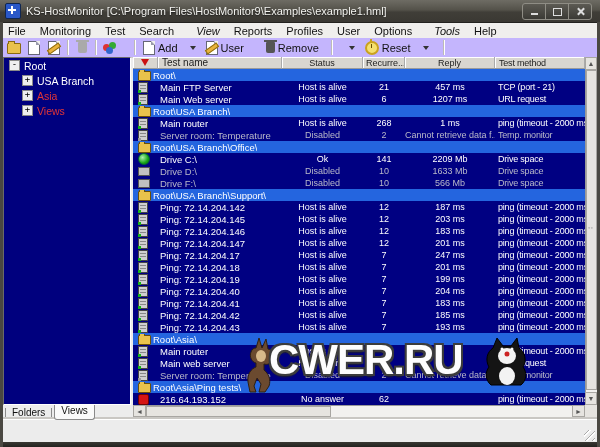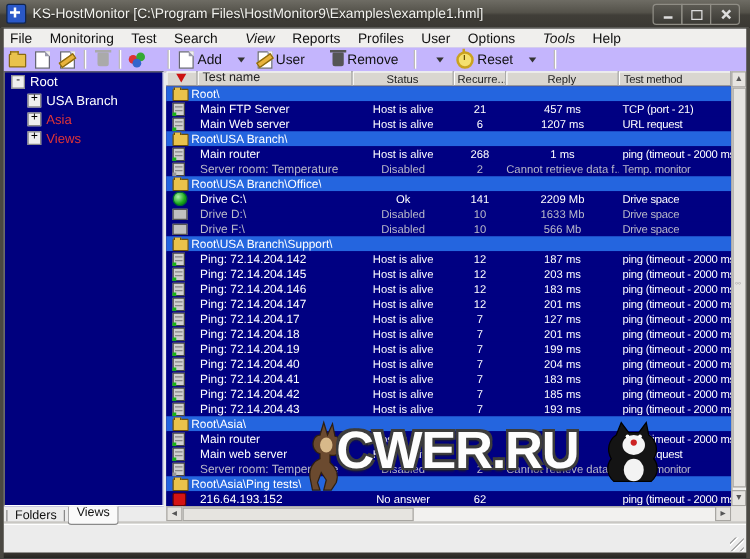--- a/index.html
+++ b/index.html
@@ -370,21 +370,21 @@
         <div class="c-reply cell">201 ms</div>
         <div class="c-method cell">ping (timeout - 2000 ms)</div>
       </div>
       <div class="row test">
         <div class="icwrap cell">
           <span class="ic ic-server"></span>
         </div>
         <div class="c-name cell">Ping: 72.14.204.17</div>
         <div class="c-status cell">Host is alive</div>
         <div class="c-rec cell">7</div>
-        <div class="c-reply cell">127 ms</div>
+        <div class="c-reply cell">247 ms</div>
         <div class="c-method cell">ping (timeout - 2000 ms)</div>
       </div>
       <div class="row test">
         <div class="icwrap cell">
           <span class="ic ic-server"></span>
         </div>
         <div class="c-name cell">Ping: 72.14.204.18</div>
         <div class="c-status cell">Host is alive</div>
         <div class="c-rec cell">7</div>
         <div class="c-reply cell">201 ms</div>

